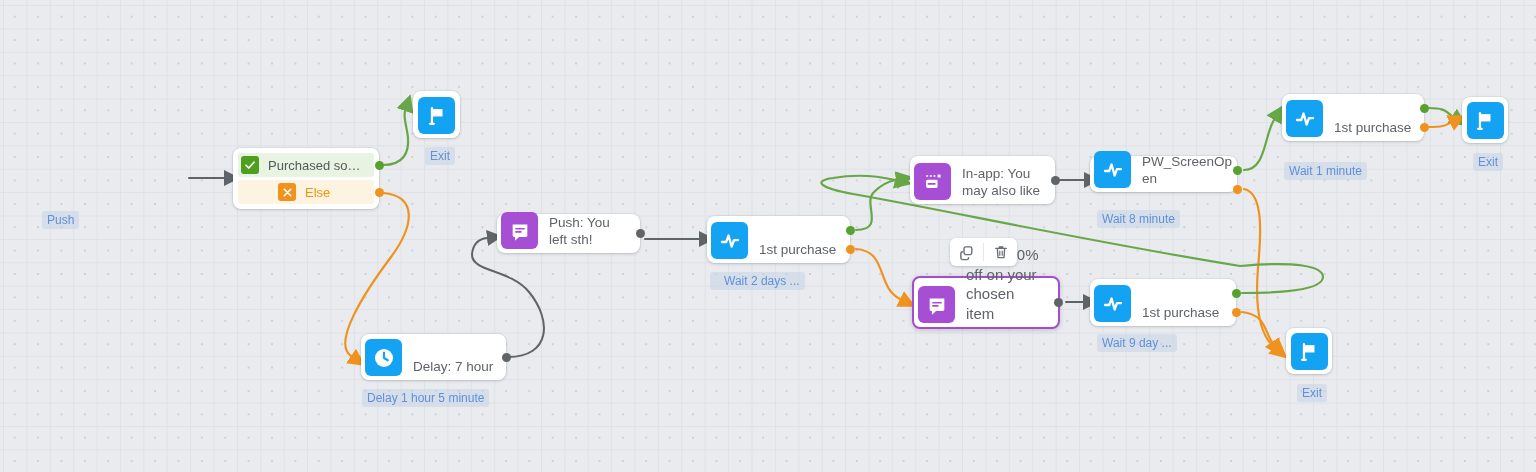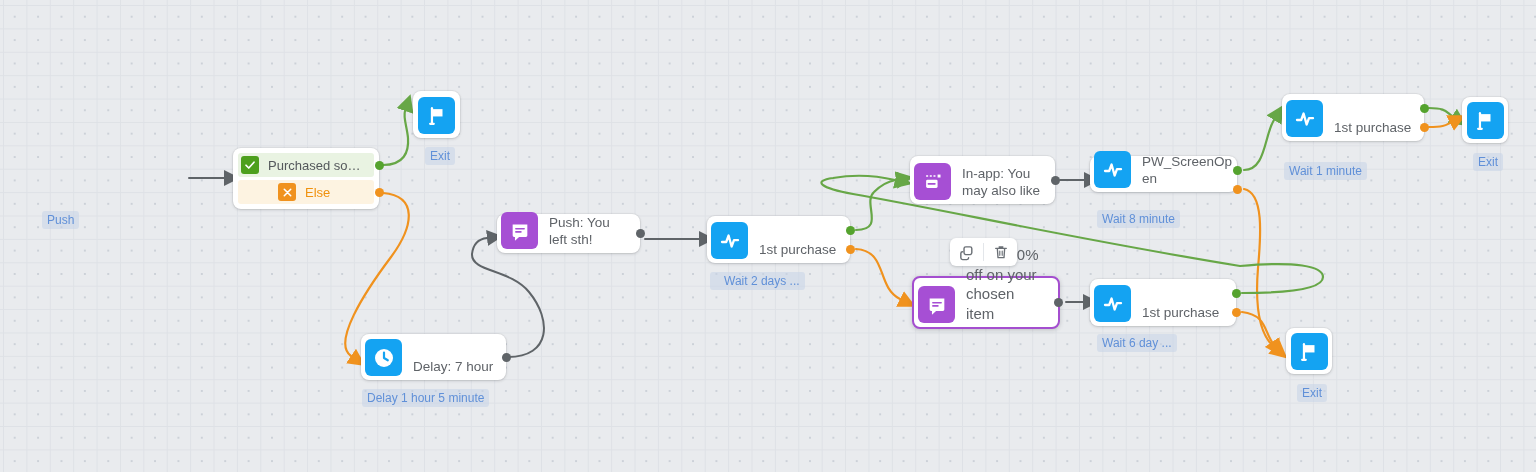--- a/index.html
+++ b/index.html
@@ -245,21 +245,21 @@
   <div class="node" style="left:1090px; top:279px; width:146px; height:47px;">
     <span class="nicon blue">
       <svg width="24" height="24" viewBox="0 0 24 24">
           <polyline points="4 13 8.2 13 10.6 6.5 13.6 17.5 16 11.2 20 11.2" stroke="#fff" stroke-width="2.3" fill="none" stroke-linecap="round" stroke-linejoin="round"></polyline>
         </svg>
     </span>
     <span class="nlabel">1st purchase</span>
     <span class="port green" style="top:9.5px;"></span>
     <span class="port orange" style="top:28.5px;"></span>
   </div>
-  <div class="pill" style="left:1097px; top:334px;">Wait 6 day ...</div>
+  <div class="pill" style="left:1097px; top:334px;">Wait 9 day ...</div>
 
   <div class="node" style="left:1282px; top:94px; width:142px; height:47px;">
     <span class="nicon blue">
       <svg width="24" height="24" viewBox="0 0 24 24">
           <polyline points="4 13 8.2 13 10.6 6.5 13.6 17.5 16 11.2 20 11.2" stroke="#fff" stroke-width="2.3" fill="none" stroke-linecap="round" stroke-linejoin="round"></polyline>
         </svg>
     </span>
     <span class="nlabel">1st purchase</span>
     <span class="port green" style="top:9.5px;"></span>
     <span class="port orange" style="top:28.5px;"></span>

